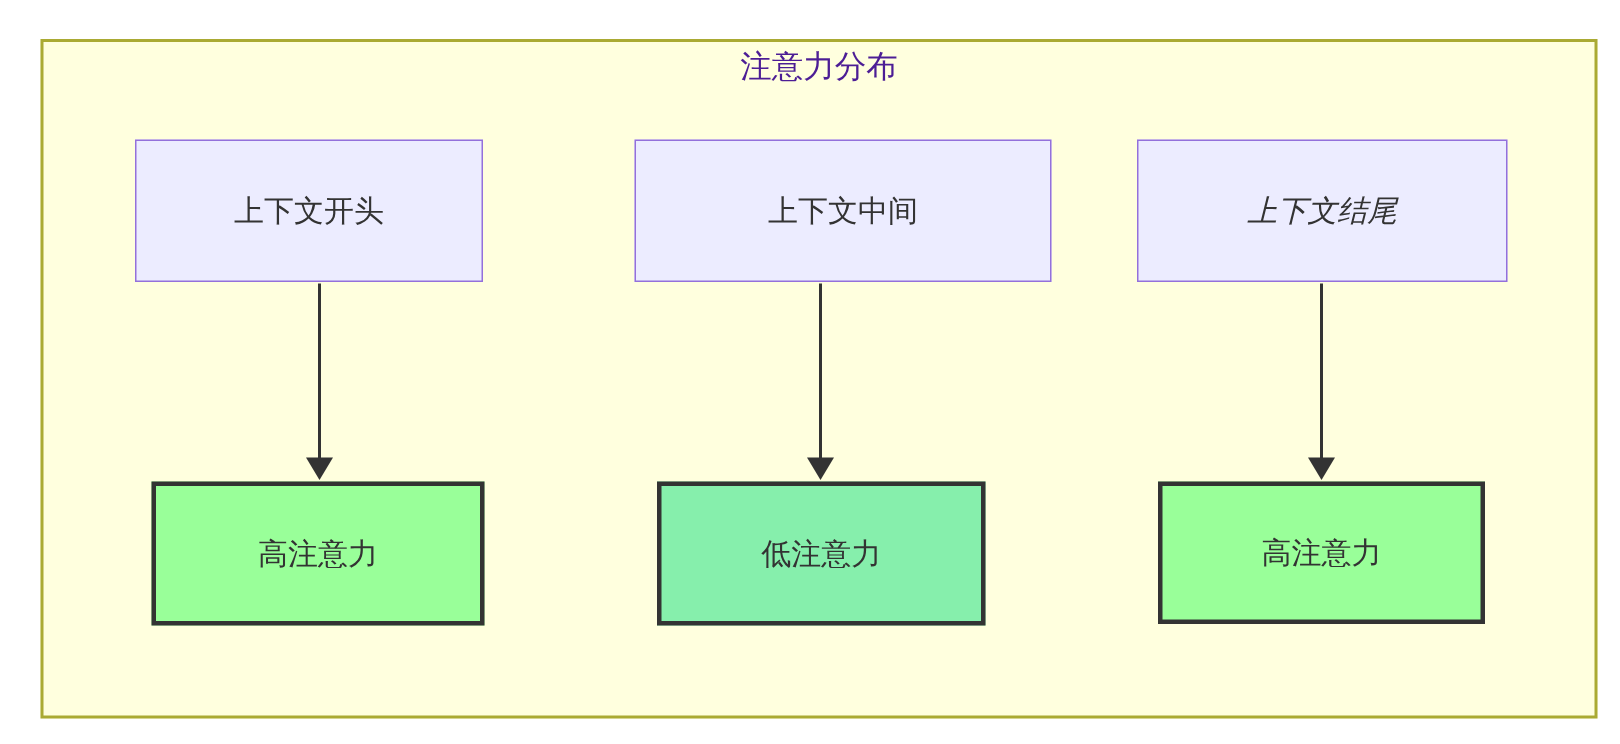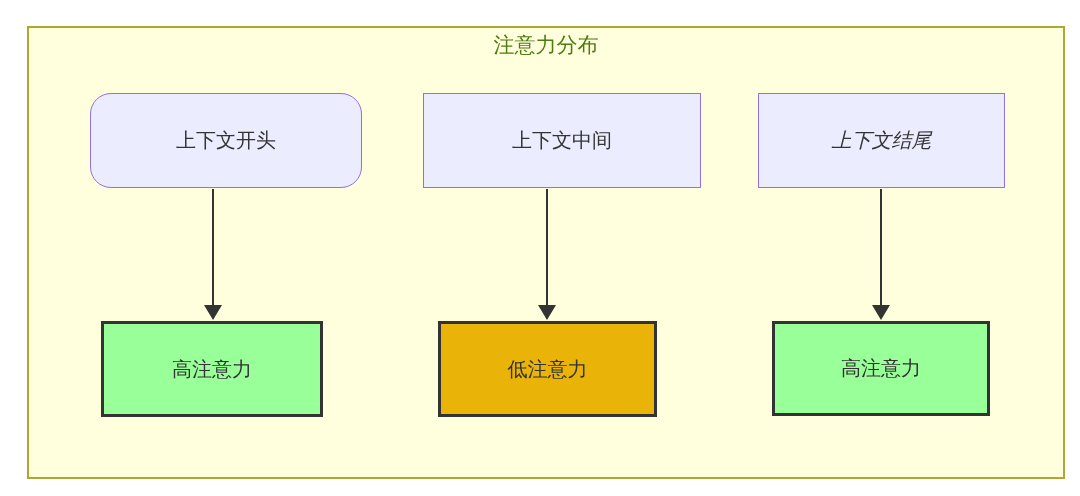--- a/index.html
+++ b/index.html
@@ -26,43 +26,43 @@
     box-sizing: border-box;
   }
   .cluster-title {
     position: absolute;
     left: 27px;
     top: 31px;
     width: 1038px;
     text-align: center;
     font-size: 21px;
     line-height: 28px;
-    color: #4d7c0f;
+    color: #4c1d95;
   }
   .node {
     position: absolute;
     display: flex;
     align-items: center;
     justify-content: center;
     box-sizing: border-box;
     font-size: 20px;
     color: #333333;
     text-align: center;
   }
   .node.context {
     background: #ECECFF;
     border: 1.5px solid #9370DB;
   }
   .node.result {
     border: 3px solid #333333;
   }
   .node.high { background: #99ff99; }
-  .node.low  { background: #eab308; }
+  .node.low  { background: #86efac; }
 
-  .ctx-a { left: 90px;  top: 93px;  width: 272px; height: 95px; border-radius: 21px; }
+  .ctx-a { left: 90px;  top: 93px;  width: 232px; height: 95px; }
   .ctx-b { left: 423px; top: 93px;  width: 278px; height: 95px; }
   .ctx-c { left: 758px; top: 93px;  width: 247px; height: 95px; font-style: italic; }
 
   .res-a { left: 101px; top: 321px; width: 222px; height: 96px; }
   .res-b { left: 438px; top: 321px; width: 219px; height: 96px; }
   .res-c { left: 772px; top: 321px; width: 218px; height: 95px; }
 
   .edges {
     position: absolute;
     left: 0;

